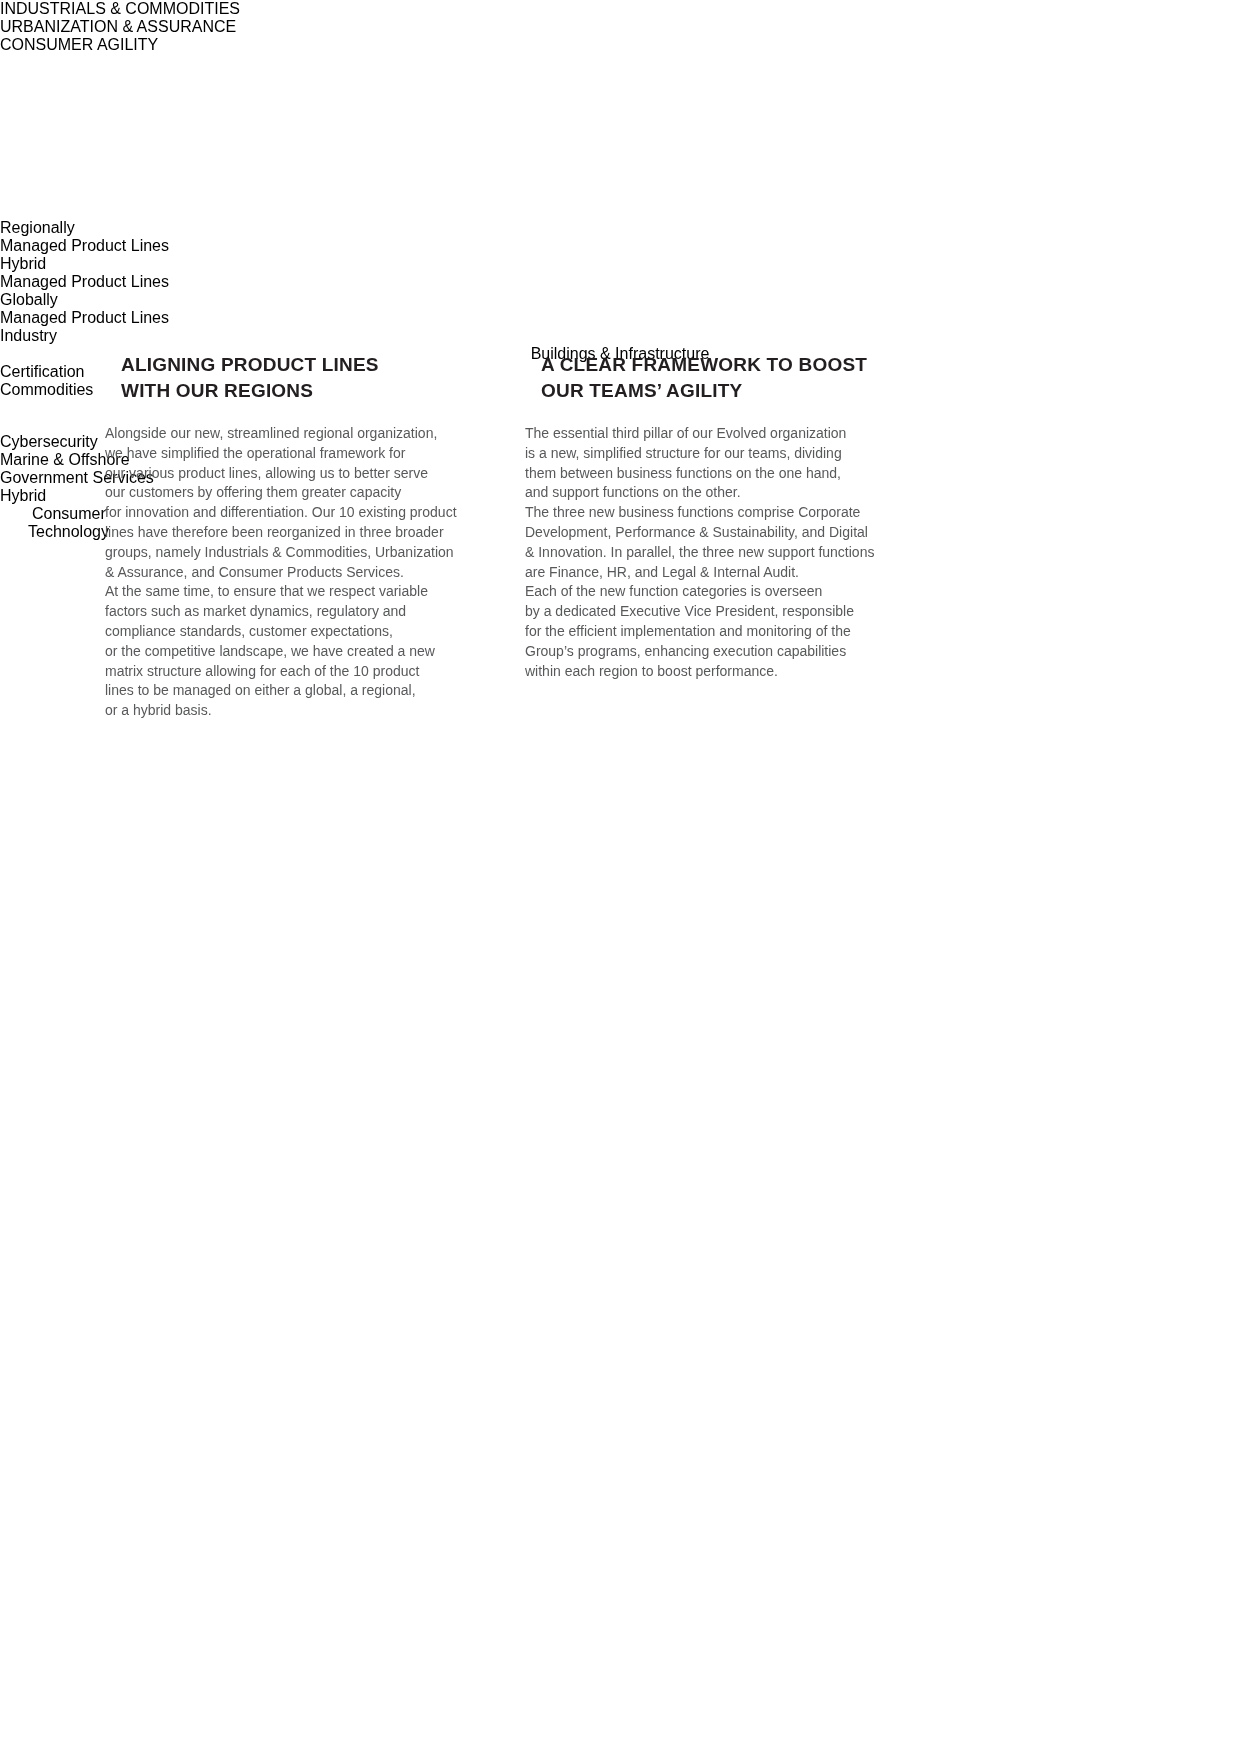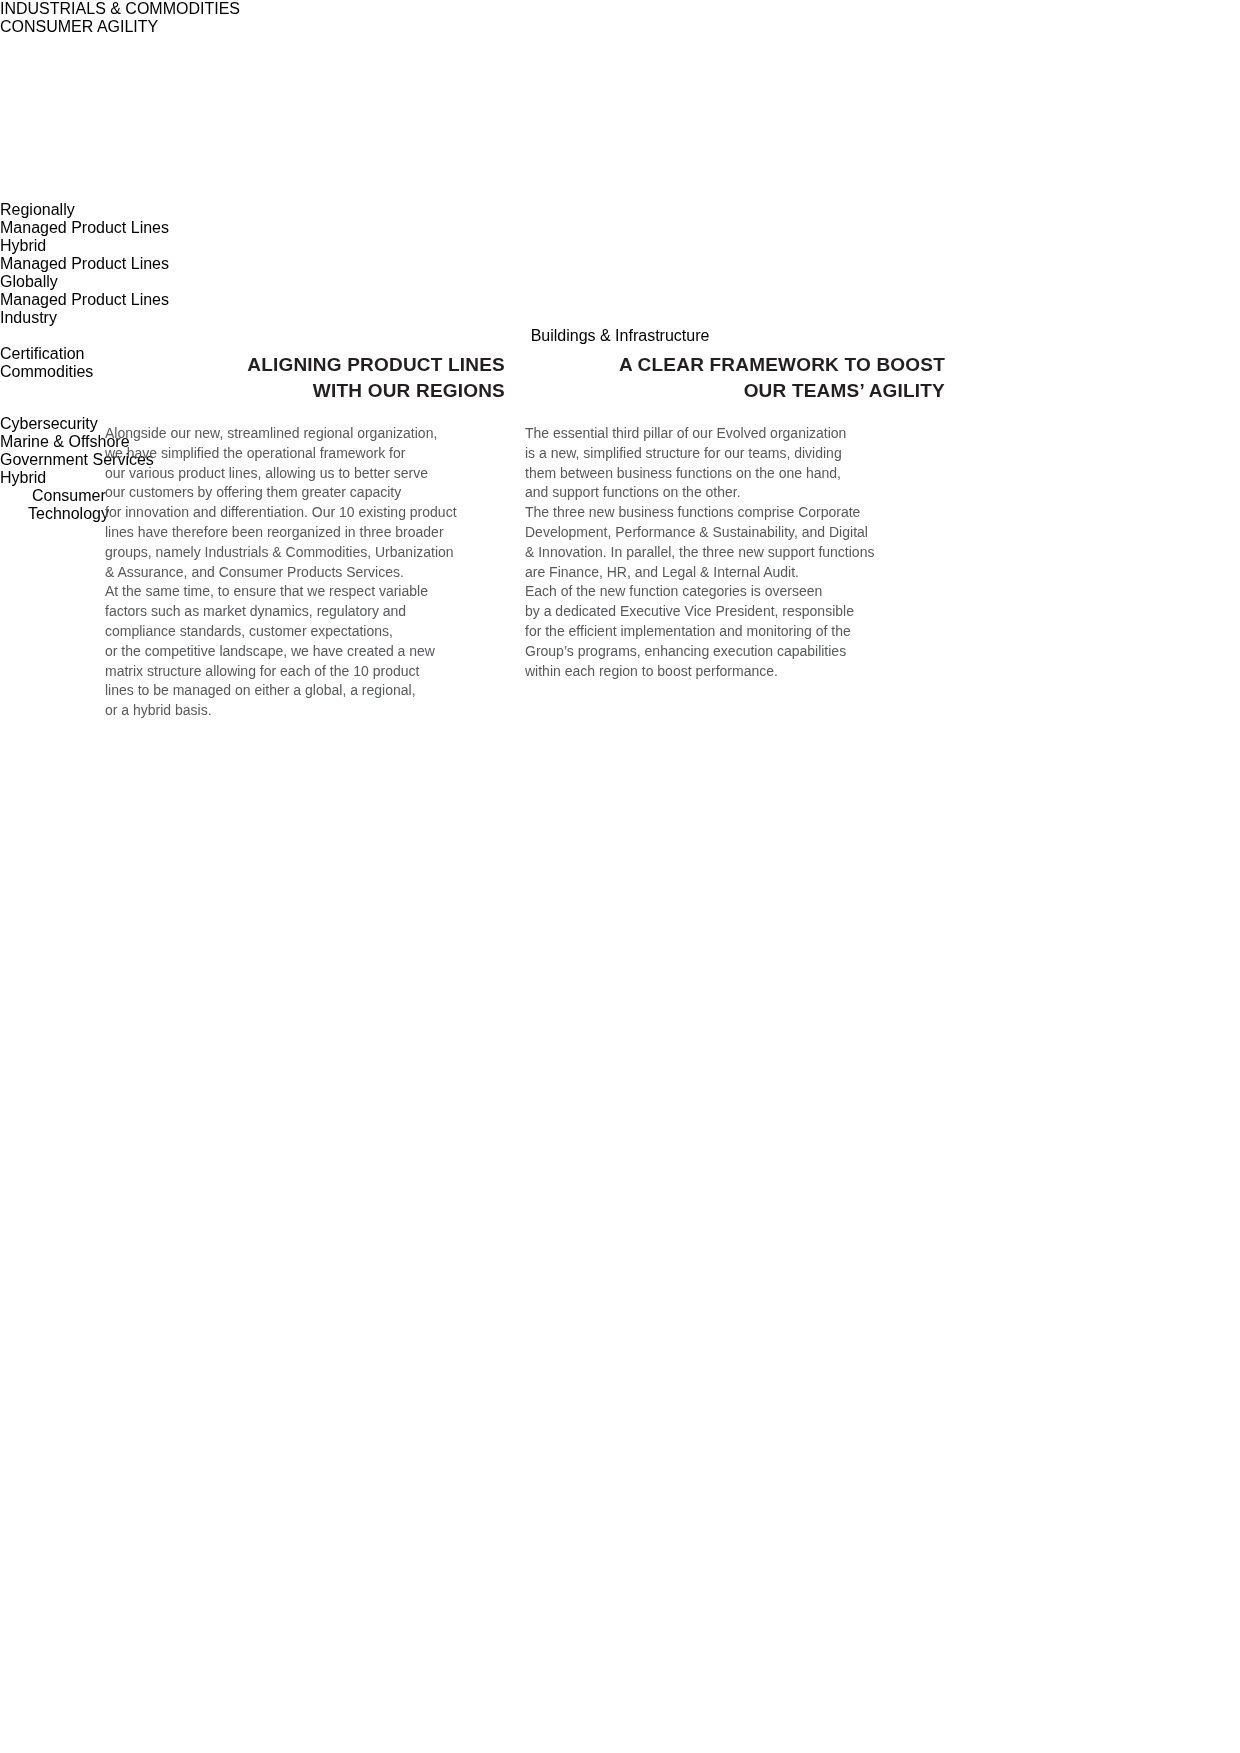--- a/index.html
+++ b/index.html
@@ -3,22 +3,22 @@
 <meta charset="utf-8">
 <style>
   html,body{margin:0;padding:0;background:#ffffff;}
   .page{position:relative;width:1240px;height:1753px;background:#ffffff;overflow:hidden;
         font-family:"Liberation Sans", sans-serif;}
 
   
   .article{position:absolute;top:352px;}
   .article.left{left:105px;width:400px;}
   .article.right{left:525px;width:420px;}
-  .article h2{margin:0 0 20px 0;font-size:19px;line-height:26px;font-weight:bold;
-              color:#231f20;white-space:pre-line;letter-spacing:.2px;text-align:right;}
+  .article h2{margin:0 0 20px 16px;font-size:19px;line-height:26px;font-weight:bold;
+              color:#231f20;white-space:pre-line;letter-spacing:.2px;}
   .article p{margin:0;font-size:14px;line-height:19.8px;color:#58595b;white-space:pre-line;}
 
   
   .gradient-panel{position:absolute;left:0;top:845px;width:270px;height:908px;
      background:linear-gradient(to right,#9e93cb 0%,#ac a;}
   .gradient-panel{background:linear-gradient(to right,#9e93cb 0%,#b6addA 38%,#e4e0f0 78%,#ffffff 100%);}
 
   
   .bottom-bar{position:absolute;left:267px;top:1722px;width:641px;height:31px;background:#3c3a80;}
 
@@ -107,20 +107,22 @@
 by a dedicated Executive Vice President, responsible
 for the efficient implementation and monitoring of the
 Group’s programs, enhancing execution capabilities
 within each region to boost performance.</p>
   </div>
 
   <div class="gradient-panel"></div>
 
   <div class="col-header c1">INDUSTRIALS
 &amp; COMMODITIES</div>
+  <div class="col-header c2">URBANIZATION
+&amp; ASSURANCE</div>
   <div class="col-header c3">CONSUMER
 AGILITY</div>
 
   <div class="card c1">
     <div class="photo photo1">
       <div class="sky"></div>
       <div class="containers"></div>
     </div>
   </div>
   <div class="card c2">

